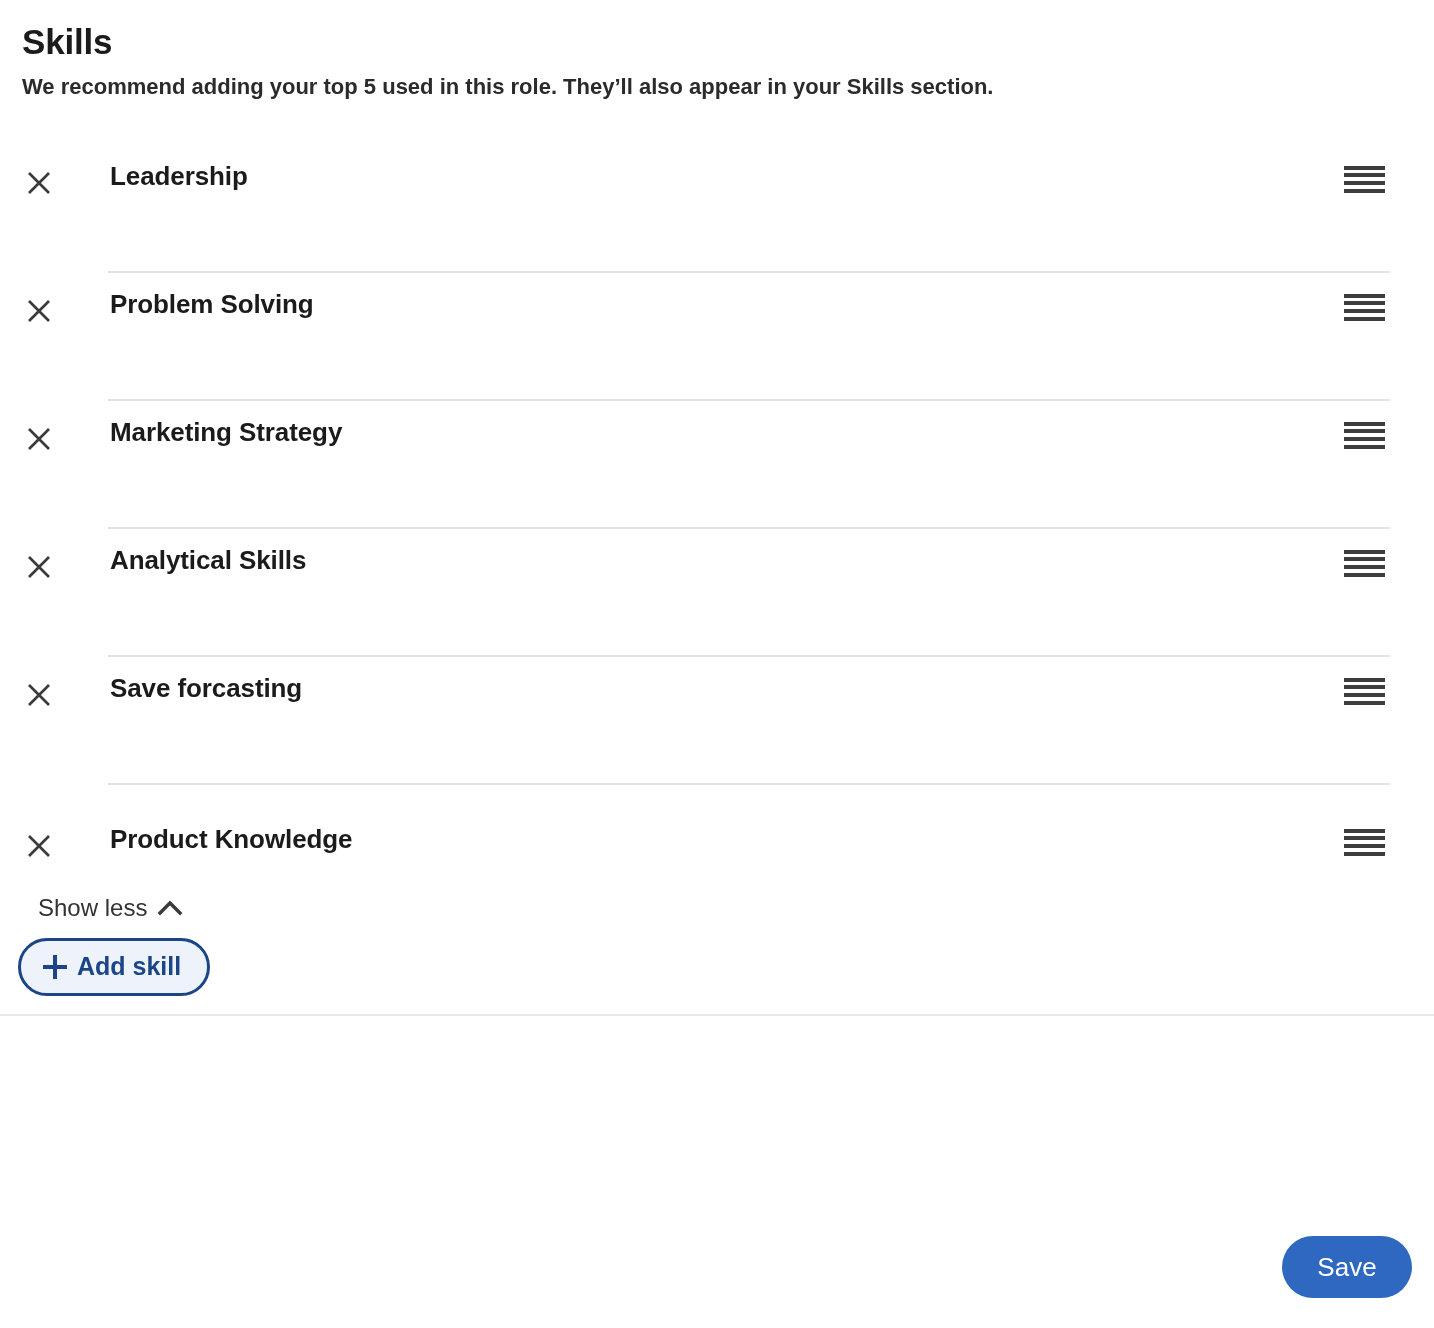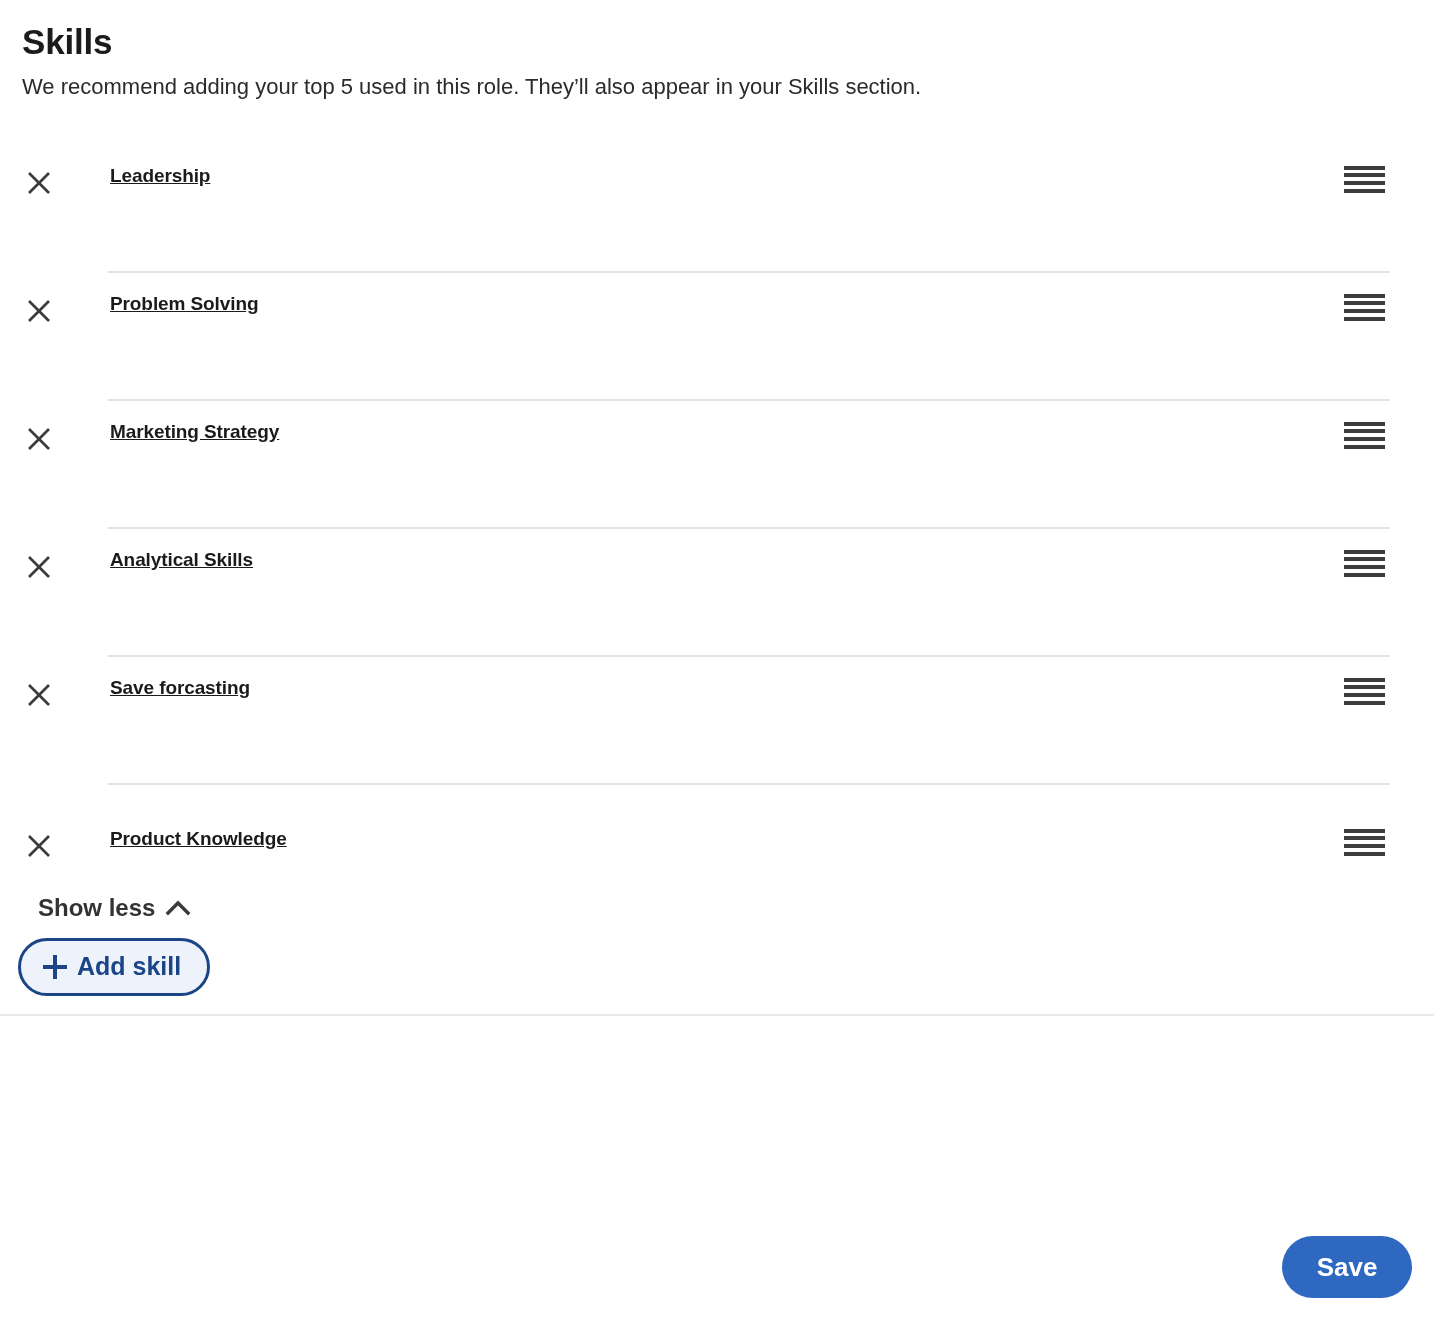--- a/index.html
+++ b/index.html
@@ -36,21 +36,21 @@
   .page-title {
     font-size: 35px;
     font-weight: 600;
     line-height: 1.12;
     letter-spacing: -0.2px;
     color: #1b1b1b;
     margin: 0 0 12px 0;
   }
   .page-subtitle {
     font-size: 22px;
-    font-weight: 400;
+    font-weight: 700;
     line-height: 1.25;
     color: #2b2b2b;
     margin: 0;
   }
 
   
   .skills-list {
     margin-top: 44px;
     padding: 0 22px 0 0;
   }
@@ -82,27 +82,26 @@
     height: 26px;
   }
   .x-icon line {
     stroke: #3b3b3b;
     stroke-width: 2.6;
     stroke-linecap: butt;
   }
 
   .skill-label {
     flex: 1 1 auto;
-    font-size: 19px;
+    font-size: 26px;
     font-weight: 600;
     line-height: 26px;
     color: #1b1b1b;
     padding-left: 24px;
     letter-spacing: -0.1px;
-    text-decoration: underline;
   }
 
   .drag-handle {
     width: 46px;
     min-width: 46px;
     height: 30px;
     margin-right: 22px;
     display: flex;
     flex-direction: column;
     justify-content: space-between;
@@ -133,21 +132,21 @@
   }
   .show-less-btn {
     display: inline-flex;
     align-items: center;
     gap: 10px;
     border: none;
     background: transparent;
     padding: 6px 2px;
     font-family: "Liberation Sans", sans-serif;
     font-size: 24px;
-    font-weight: 700;
+    font-weight: 400;
     color: #333333;
     cursor: pointer;
     line-height: 1;
   }
   .chevron-up {
     display: inline-block;
     width: 26px;
     height: 18px;
   }
   .chevron-up polyline {
@@ -215,21 +214,21 @@
   .save-btn {
     min-width: 130px;
     height: 62px;
     padding: 0 30px;
     border: none;
     border-radius: 34px;
     background: #2f68c0;
     color: #ffffff;
     font-family: "Liberation Sans", sans-serif;
     font-size: 26px;
-    font-weight: 700;
+    font-weight: 400;
     cursor: pointer;
     line-height: 1;
   }
 </style>
 </head>
 <body>
 
 <div class="panel">
 
   <div class="content-area">

